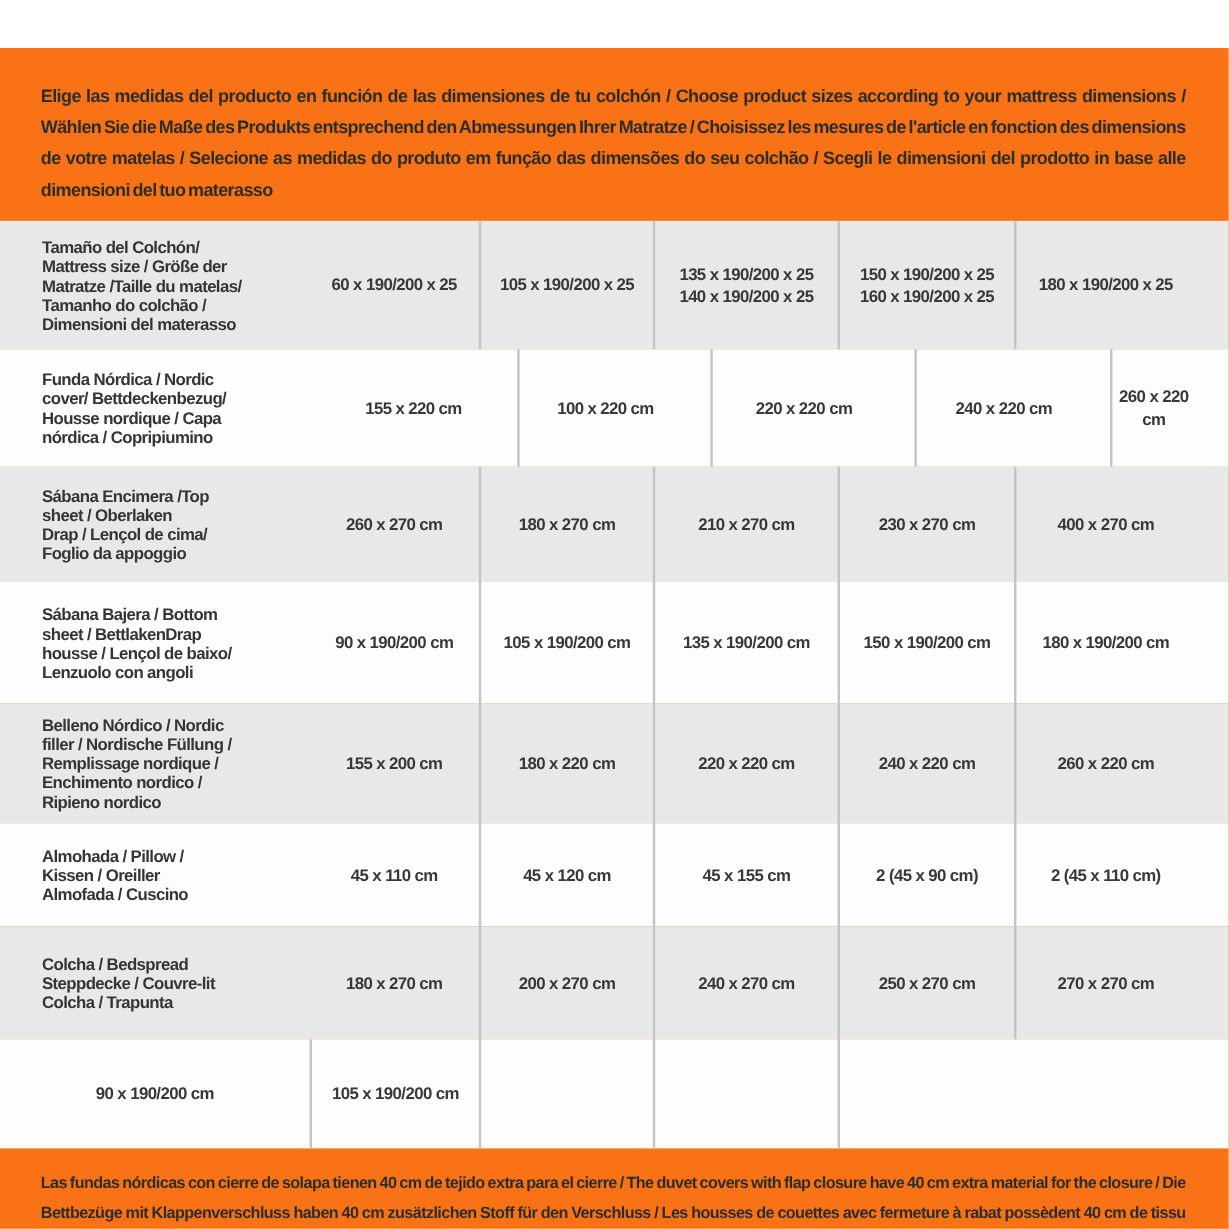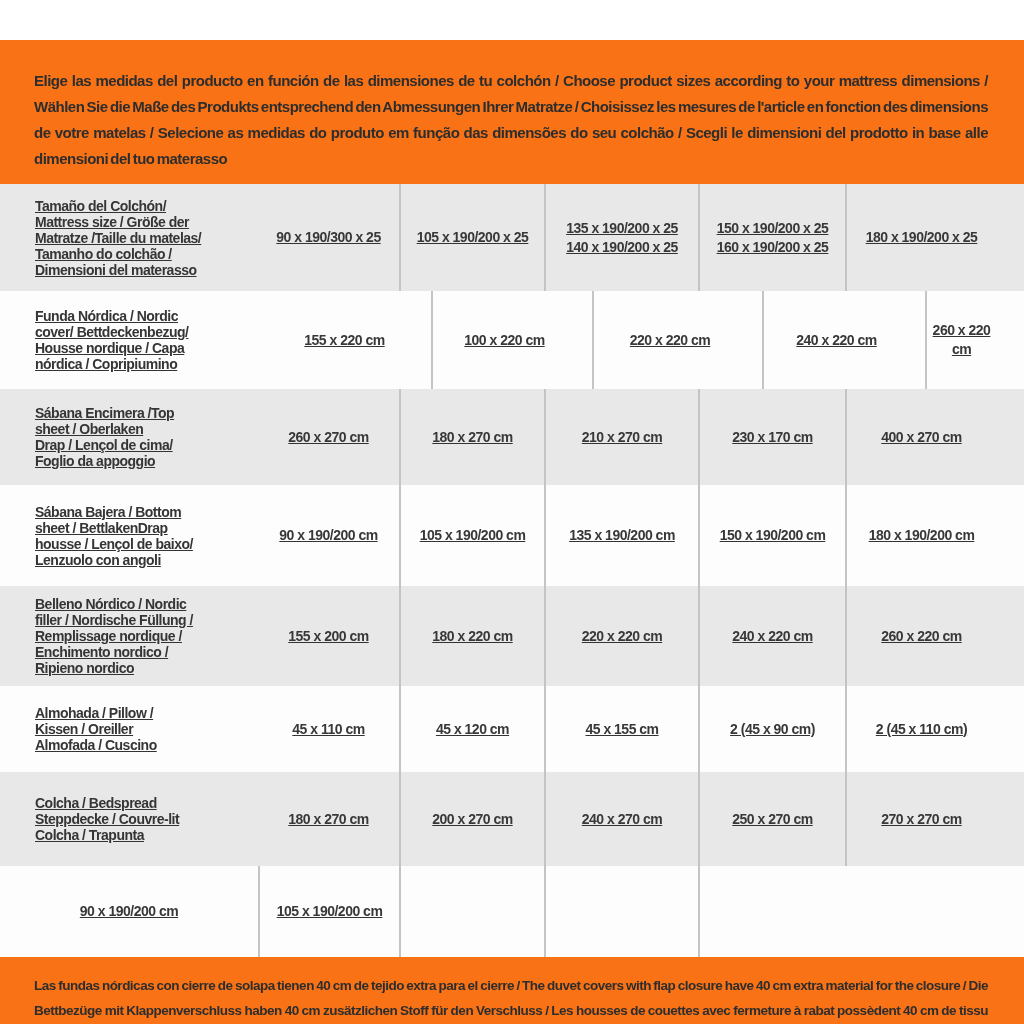--- a/index.html
+++ b/index.html
@@ -6,21 +6,21 @@
   body{width:1024px;height:1024px;font-family:"Liberation Sans",sans-serif;color:#333;}
   .page{width:1024px;height:1024px;overflow:hidden;background:#f97316;margin-top:40px;}
 
   .intro{
     margin:28px 36px 12px 34px;
     font-size:15px;font-weight:bold;line-height:26px;
     letter-spacing:-0.5px;word-spacing:-1.5px;
     text-align:justify;color:#2d2d2d;
   }
 
-  .size-table{width:1024px;text-decoration:underline;}
+  .size-table{width:1024px;}
   .row{display:grid;grid-template-columns:258px 141px 145px 154px 147px 1fr;}
   .row.stripe{background:#e8e8e8;}
   .row.plain{background:#fdfdfd;}
   .row:nth-child(1){height:107px;}
   .row:nth-child(2){height:98px;gap:16px;}
   .row:nth-child(3){height:96px;}
   .row:nth-child(4){height:101px;}
   .row:nth-child(5){height:100px;}
   .row:nth-child(6){height:86px;}
   .row:nth-child(7){height:94px;}
@@ -54,21 +54,21 @@
   <p class="intro">Elige las medidas del producto en función de las dimensiones de tu colchón / Choose product sizes according to your mattress dimensions / Wählen Sie die Maße des Produkts entsprechend den Abmessungen Ihrer Matratze / Choisissez les mesures de l'article en fonction des dimensions de votre matelas / Selecione as medidas do produto em função das dimensões do seu colchão / Scegli le dimensioni del prodotto in base alle dimensioni del tuo materasso</p>
 
   <div class="size-table">
 
     <div class="row stripe">
       <div class="cell label">Tamaño del Colchón/
 Mattress size / Größe der
 Matratze /Taille du matelas/
 Tamanho do colchão /
 Dimensioni del materasso</div>
-      <div class="cell">90 x 190/300 x 25</div>
+      <div class="cell">60 x 190/200 x 25</div>
       <div class="cell v">105 x 190/200 x 25</div>
       <div class="cell v">135 x 190/200 x 25
 140 x 190/200 x 25</div>
       <div class="cell v">150 x 190/200 x 25
 160 x 190/200 x 25</div>
       <div class="cell v last">180 x 190/200 x 25</div>
     </div>
 
     <div class="row plain">
       <div class="cell label">Funda Nórdica /  Nordic
@@ -83,21 +83,21 @@
     </div>
 
     <div class="row stripe">
       <div class="cell label">Sábana Encimera /Top
 sheet / Oberlaken
 Drap / Lençol de cima/
 Foglio da appoggio</div>
       <div class="cell">260 x 270 cm</div>
       <div class="cell v">180 x 270 cm</div>
       <div class="cell v">210 x 270 cm</div>
-      <div class="cell v">230 x 170 cm</div>
+      <div class="cell v">230 x 270 cm</div>
       <div class="cell v last">400 x 270 cm</div>
     </div>
 
     <div class="row plain">
       <div class="cell label">Sábana Bajera / Bottom
 sheet / BettlakenDrap
 housse / Lençol de baixo/
 Lenzuolo con angoli</div>
       <div class="cell">90 x 190/200 cm</div>
       <div class="cell v">105 x 190/200 cm</div>

